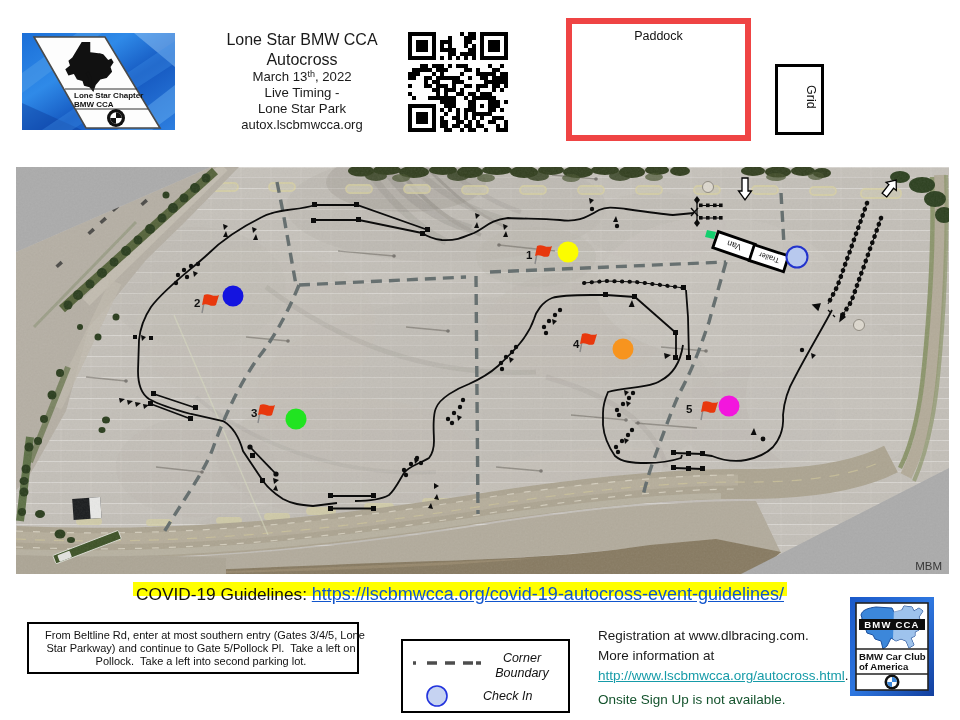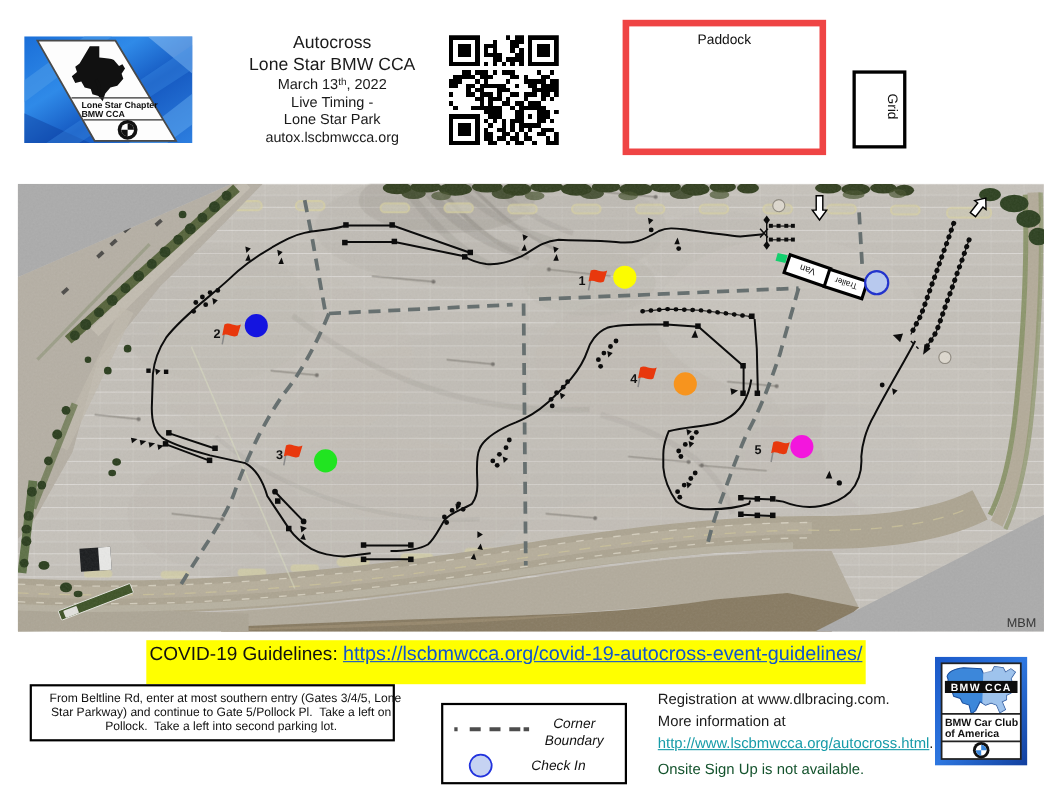--- a/index.html
+++ b/index.html
@@ -42,22 +42,22 @@
   <g transform="translate(94,85)">
     <circle r="9" fill="#111"></circle>
     <circle r="5.8" fill="#fff"></circle>
     <path d="M0,0 L0,-5.8 A5.8,5.8 0 0 1 5.8,0 Z" fill="#111"></path>
     <path d="M0,0 L0,5.8 A5.8,5.8 0 0 1 -5.8,0 Z" fill="#111"></path>
   </g>
 </svg>
 </div>
 
 <div class="abs" style="left:172px;top:30px;width:260px;text-align:center;color:#1a1a1a;">
+  <div style="font-size:16px;line-height:20px;">Lone Star BMW CCA</div>
   <div style="font-size:16px;line-height:20px;">Autocross</div>
-  <div style="font-size:16px;line-height:20px;">Lone Star BMW CCA</div>
   <div style="font-size:13.2px;line-height:16px;margin-top:-4px;">March 13<span style="font-size:9px;vertical-align:4px;">th</span>, 2022</div>
   <div style="font-size:13.2px;line-height:16px;">Live Timing -</div>
   <div style="font-size:13.2px;line-height:16px;">Lone Star Park</div>
   <div style="font-size:13px;line-height:16px;">autox.lscbmwcca.org</div>
 </div>
 
 <div class="abs" id="qr" style="left:408px;top:32px;width:100px;height:100px;"><svg width="100" height="100" viewBox="0 0 25 25" shape-rendering="crispEdges">
       <rect x="0" y="0" width="1" height="1" fill="#000"></rect>
       <rect x="1" y="0" width="1" height="1" fill="#000"></rect>
       <rect x="2" y="0" width="1" height="1" fill="#000"></rect>
@@ -893,21 +893,21 @@
   <circle cx="713" cy="239" r="10.5" fill="#f316dd"></circle>
   <text x="670" y="246" font-size="11.5" font-weight="bold" fill="#111" font-family="Liberation Sans,sans-serif">5</text>
   <g transform="translate(687,235)">
           <line x1="1" y1="2" x2="-2" y2="18" stroke="#8a8a8a" stroke-width="1.4"></line>
           <path d="M0,0 C5,-3 9,3 15,0 L12,10 C7,13 3,7 -2,10 Z" fill="#e8380d"></path>
         </g>
 </g>
 </svg>
 </div>
 
-<div class="abs" style="left:133px;top:582px;height:40px;background:#ffff00;padding:0 3px;white-space:nowrap;">
+<div class="abs" style="left:133px;top:582px;height:14px;background:#ffff00;padding:0 3px;white-space:nowrap;">
   <span style="font-size:17.3px;line-height:25px;color:#111;vertical-align:middle;">COVID-19 Guidelines: </span><a style="font-size:18px;line-height:25px;color:#1155cc;text-decoration:underline;vertical-align:middle;">https://lscbmwcca.org/covid-19-autocross-event-guidelines/</a>
 </div>
 
 <div class="abs" style="left:27px;top:622px;width:328px;height:48px;border:2px solid #000;text-align:center;">
   <div style="font-size:11px;line-height:13.2px;margin-top:5px;margin-left:16px;color:#111;white-space:nowrap;">From Beltline Rd, enter at most southern entry (Gates 3/4/5, Lone<br>Star Parkway) and continue to Gate 5/Pollock Pl.&nbsp; Take a left on<br>Pollock.&nbsp; Take a left into second parking lot.</div>
 </div>
 
 <div class="abs" style="left:401px;top:639px;width:165px;height:70px;border:2px solid #000;font-style:italic;">
 
   <svg class="abs" style="left:8px;top:18px;" width="70" height="8">

